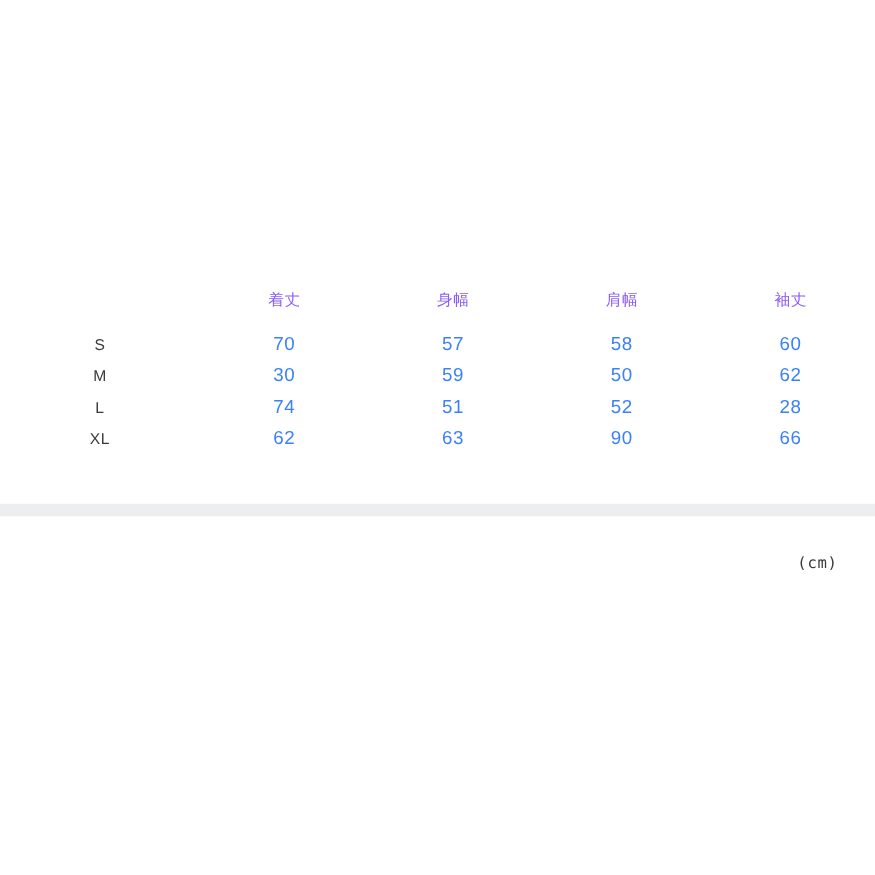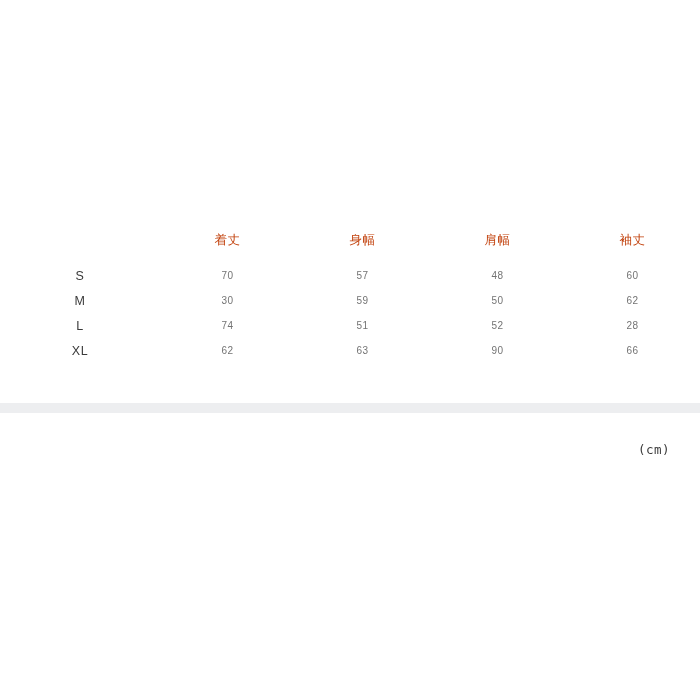--- a/index.html
+++ b/index.html
@@ -28,29 +28,29 @@
     border-collapse: collapse;
     table-layout: fixed;
   }
   .size-table col.c-size  { width: 160px; }
   .size-table col.c-col   { width: 135px; }
   .size-table th,
   .size-table td {
     padding: 0;
     height: 25px;
     font-weight: normal;
-    font-size: 10px;
-    color: #737373;
+    font-size: 15px;
+    color: #3b82f6;
     text-align: center;
     vertical-align: middle;
     letter-spacing: 0.5px;
   }
   .size-table thead th {
     font-size: 12.5px;
-    color: #c2410c;
+    color: #8b5cf6;
     padding-bottom: 10px;
   }
   .size-table thead th.c-head-blank { text-align: center; }
   .size-table tbody td.size-label {
     font-size: 12.5px;
     color: #3a3a3a;
   }
   .divider {
     position: absolute;
     left: 0;
@@ -89,21 +89,21 @@
         <th>身幅</th>
         <th>肩幅</th>
         <th>袖丈</th>
       </tr>
     </thead>
     <tbody>
       <tr>
         <td class="size-label">S</td>
         <td>70</td>
         <td>57</td>
-        <td>48</td>
+        <td>58</td>
         <td>60</td>
       </tr>
       <tr>
         <td class="size-label">M</td>
         <td>30</td>
         <td>59</td>
         <td>50</td>
         <td>62</td>
       </tr>
       <tr>

